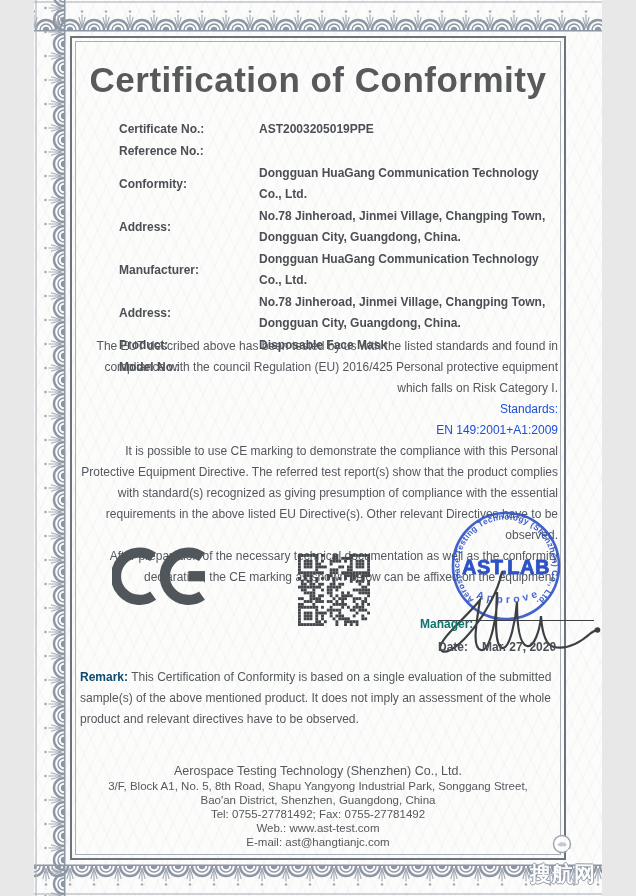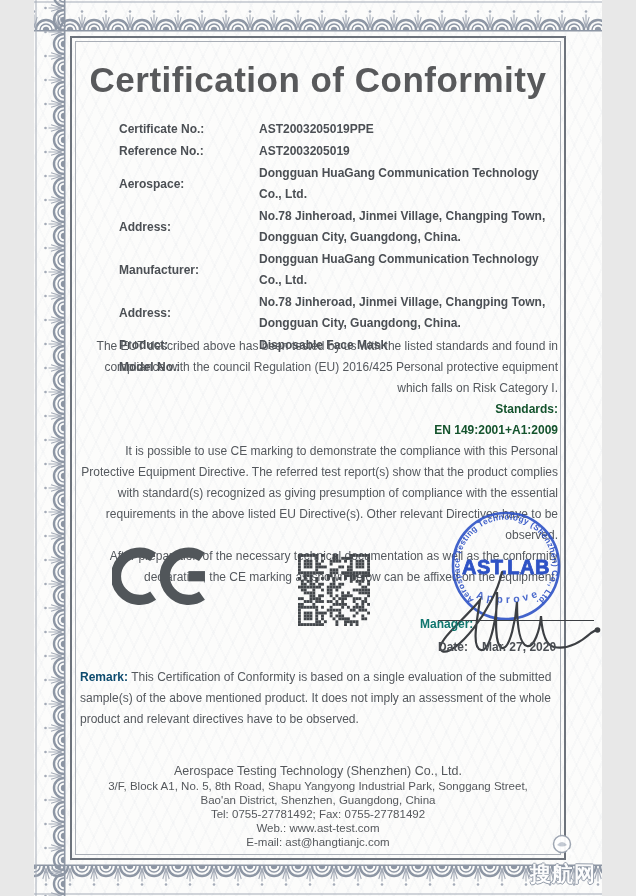--- a/index.html
+++ b/index.html
@@ -24,21 +24,21 @@
     font-size:35px;font-weight:bold;color:#58595b;letter-spacing:.5px;
   }
 
   .cert-table{position:absolute;left:85px;right:55px;top:119px;}
   .row{display:flex;margin-bottom:1px;}
   .row .lbl{flex:0 0 140px;font-weight:bold;color:#4b4f54;font-size:12px;line-height:21px;align-self:center;}
   .row .val{flex:1;font-weight:bold;color:#4b4f54;font-size:12px;line-height:21px;}
 
   .main-text{position:absolute;left:46px;right:44px;top:336px;font-size:12px;line-height:21px;color:#54585d;text-align:right;}
   .main-text p{margin:0;}
-  .bold-line{font-weight:bold;color:#14532d;}
+  .bold-line{font-weight:normal;color:#1d4ed8;}
 
   .ce-svg{position:absolute;left:78px;top:540px;}
   .qr-svg{position:absolute;left:264px;top:554px;}
   .stamp-svg{position:absolute;left:402px;top:500px;}
   .sig-svg{position:absolute;left:390px;top:560px;pointer-events:none;}
 
   .manager-label{position:absolute;left:386px;top:617px;font-size:12px;font-weight:bold;color:#0f766e;}
   .manager-line{position:absolute;left:404px;top:620px;width:156px;border-bottom:1.5px solid #3c3f43;}
   .date-row{position:absolute;left:404px;top:640px;font-size:12px;font-weight:bold;color:#4b4f54;}
   .date-row .date-value{margin-left:14px;}
@@ -737,24 +737,23 @@
 
   <div class="title">Certification of Conformity</div>
 
   <div class="cert-table">
     <div class="row">
       <span class="lbl">Certificate No.:</span>
       <span class="val">AST2003205019PPE</span>
     </div>
     <div class="row">
       <span class="lbl">Reference No.:</span>
-      <span class="val">AST2003205019</span>
     </div>
     <div class="row">
-      <span class="lbl">Aerospace:</span>
+      <span class="lbl">Conformity:</span>
       <span class="val">Dongguan HuaGang Communication Technology Co., Ltd.</span>
     </div>
     <div class="row">
       <span class="lbl">Address:</span>
       <span class="val">No.78 Jinheroad, Jinmei Village, Changping Town, Dongguan City, Guangdong, China.</span>
     </div>
     <div class="row">
       <span class="lbl">Manufacturer:</span>
       <span class="val">Dongguan HuaGang Communication Technology Co., Ltd.</span>
     </div>

